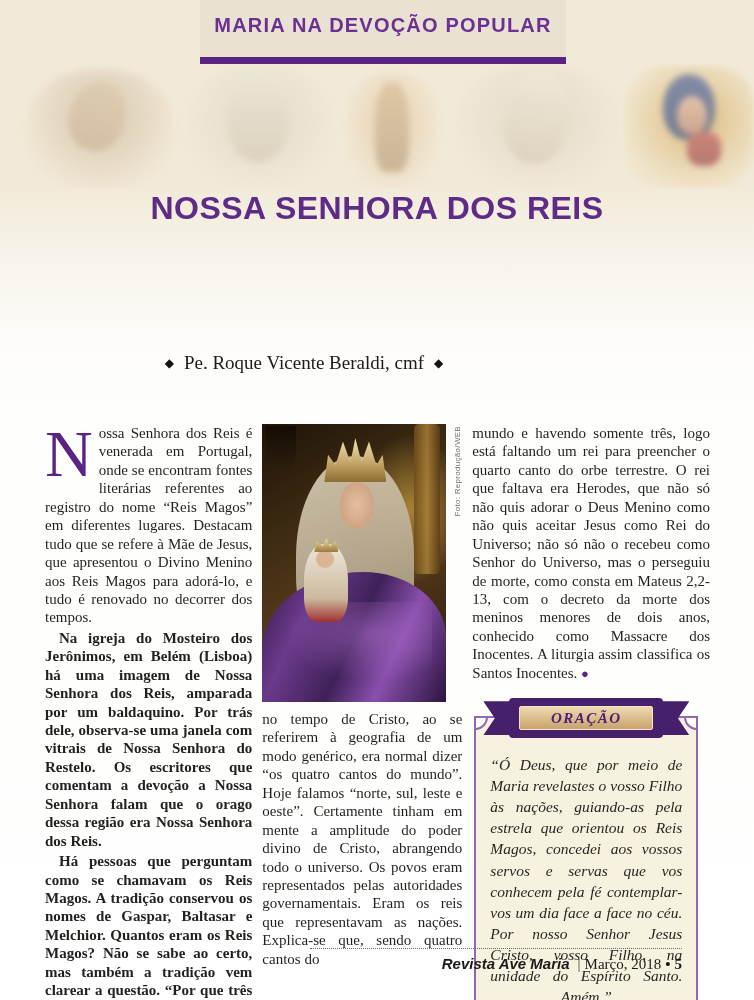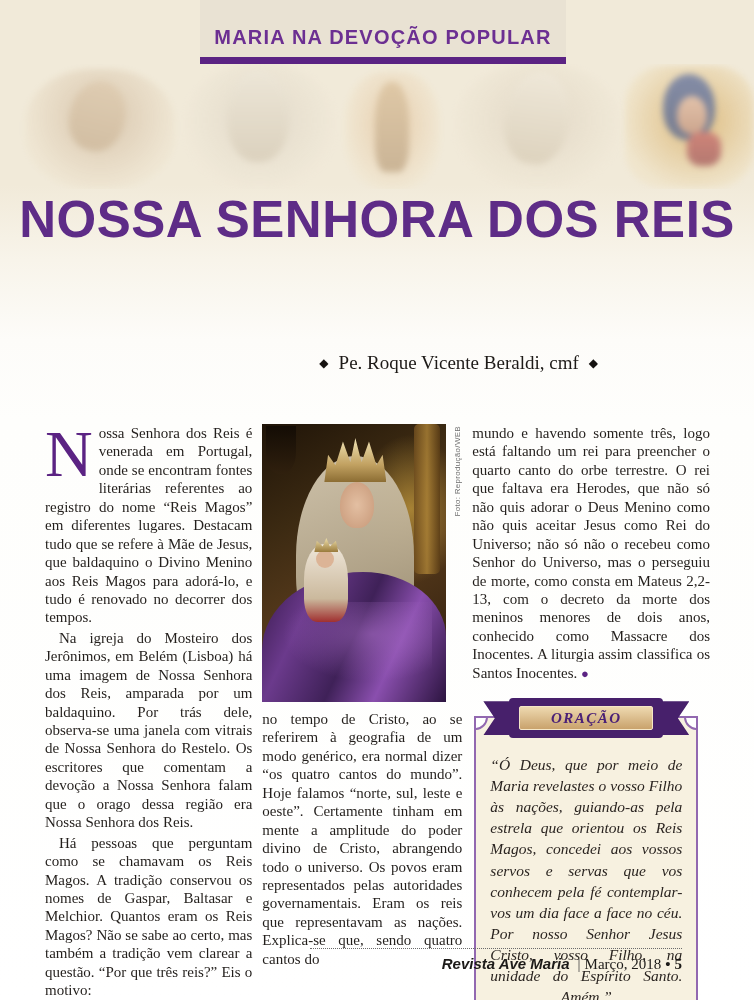--- a/index.html
+++ b/index.html
@@ -2,44 +2,44 @@
 <html><head>
 <meta charset="utf-8">
 <style>
   html,body{margin:0;padding:0;}
   body{font-family:"Liberation Serif",serif;background:#888;}
   #page{position:relative;width:754px;height:1000px;margin:0 auto;overflow:hidden;
         background:linear-gradient(#f1ead9 0,#f1ead9 185px,#f8f4ea 260px,#fdfcf9 340px,#fefefc 420px,#ffffff 100%);}
 
   
   .kicker-tab{position:absolute;left:200px;top:0;width:366px;height:57px;
-      background:#e9e2d3;display:flex;align-items:flex-end;justify-content:center;padding-bottom:8px;box-sizing:border-box;}
+      background:#e9e2d3;display:flex;align-items:flex-end;justify-content:center;padding-bottom:20px;box-sizing:border-box;}
   .kicker-tab span{font-family:"Liberation Sans",sans-serif;font-weight:bold;font-size:20px;
       letter-spacing:1.2px;color:#6c2f92;}
   .kicker-bar{position:absolute;left:200px;top:57px;width:366px;height:7px;background:#5b2383;}
 
   
   .band{position:absolute;left:0;top:64px;width:754px;height:125px;overflow:hidden;}
   .fig{position:absolute;filter:blur(3px);opacity:.45;}
   .fig .head{position:absolute;border-radius:50% 50% 45% 45%;}
 
   
   .title{position:absolute;left:0;top:190px;width:754px;text-align:center;
-      font-family:"Liberation Sans",sans-serif;font-weight:bold;font-size:51px;letter-spacing:.5px;color:#5e2c87;}
+      font-family:"Liberation Sans",sans-serif;font-weight:bold;font-size:32px;letter-spacing:.5px;color:#5e2c87;}
   .subtitle{position:absolute;left:0;top:272px;width:754px;text-align:center;
       font-family:"Liberation Sans",sans-serif;font-weight:bold;font-size:21px;color:#6d3195;}
-  .byline{position:absolute;left:0;top:352px;width:608px;text-align:right;
+  .byline{position:absolute;left:0;top:352px;width:608px;text-align:center;
       font-size:19px;color:#1d1a17;}
   .byline .diamond{font-size:12px;vertical-align:2px;margin:0 10px;color:#151210;}
 
   
   .columns{position:absolute;left:45px;top:424px;width:665px;display:flex;gap:10px;}
   .coltext{font-size:15px;line-height:1.23;text-align:justify;color:#231f1c;}
   .coltext p{margin:0 0 2px 0;}
-  .coltext p+p{text-indent:14px;}
+  .coltext p+p{text-indent:14px;font-weight:bold;}
   .col1{width:212px;}
   .col2{width:200px;}
   .col3{width:243px;}
   .dropcap{float:left;font-size:66px;line-height:.82;color:#5b2383;padding:3px 6px 0 0;font-family:"Liberation Serif",serif;}
   .endmark{color:#5b2383;font-size:13px;}
 
   
   .photo-wrap{position:relative;width:200px;height:278px;margin-bottom:8px;}
   .photo{position:absolute;left:0;top:0;width:184px;height:278px;overflow:hidden;
       background:linear-gradient(150deg,#1f1408 0%,#3c2a12 30%,#55391b 55%,#2b1b0c 100%);}
@@ -129,21 +129,21 @@
   </div>
 
   <div class="title">NOSSA SENHORA DOS REIS</div>
   <div class="byline">
     <span class="diamond">◆</span><span>Pe. Roque Vicente Beraldi, cmf</span><span class="diamond">◆</span>
   </div>
 
   <div class="columns">
 
     <div class="col1 coltext">
-      <p><span class="dropcap">N</span><span>ossa Senhora dos Reis é venerada em Portugal, onde se encontram fontes literárias referentes ao registro do nome “Reis Magos” em diferentes lugares. Destacam tudo que se refere à Mãe de Jesus, que baldaquino o Divino Menino aos Reis Magos para adorá-lo, e tudo é renovado no decorrer dos tempos.</span></p>
+      <p><span class="dropcap">N</span><span>ossa Senhora dos Reis é venerada em Portugal, onde se encontram fontes literárias referentes ao registro do nome “Reis Magos” em diferentes lugares. Destacam tudo que se refere à Mãe de Jesus, que apresentou o Divino Menino aos Reis Magos para adorá-lo, e tudo é renovado no decorrer dos tempos.</span></p>
       <p>Na igreja do Mosteiro dos Jerônimos, em Belém (Lisboa) há uma imagem de Nossa Senhora dos Reis, amparada por um baldaquino. Por trás dele, observa-se uma janela com vitrais de Nossa Senhora do Restelo. Os escritores que comentam a devoção a Nossa Senhora falam que o orago dessa região era Nossa Senhora dos Reis.</p>
       <p>Há pessoas que perguntam como se chamavam os Reis Magos. A tradição conservou os nomes de Gaspar, Baltasar e Melchior. Quantos eram os Reis Magos? Não se sabe ao certo, mas também a tradição vem clarear a questão. “Por que três reis?” Eis o motivo:</p>
     </div>
 
     <div class="col2">
       <div class="photo-wrap">
         <div class="photo">
           <div class="glow"></div>
           <div class="chandelier"></div>
           <div class="column-gold"></div>

